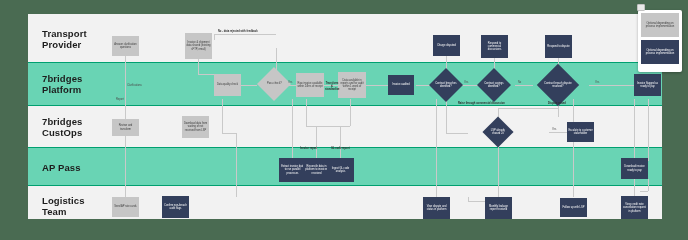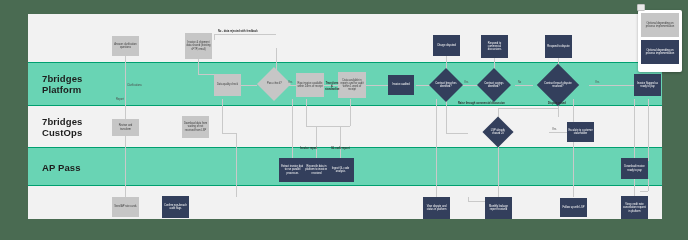--- a/index.html
+++ b/index.html
@@ -94,25 +94,29 @@
 <body>
 
 <div id="canvas">
 
   <div class="lane white" style="top:0;   height:49px;"></div>
   <div class="lane teal" style="top:49px; height:43px;"></div>
   <div class="lane white" style="top:92px; height:42px;"></div>
   <div class="lane teal" style="top:134px;height:38px;"></div>
   <div class="lane white" style="top:172px;height:33px;border-bottom:none;"></div>
 
+  <div class="lane-label" style="top:14px;">Transport
+Provider</div>
   <div class="lane-label" style="top:59px;">7bridges
 Platform</div>
   <div class="lane-label" style="top:102px;">7bridges
 CustOps</div>
   <div class="lane-label" style="top:148px;">AP Pass</div>
+  <div class="lane-label" style="top:181px;">Logistics
+Team</div>
 
   <div class="conn v" style="left:97px; top:41px; height:64px;"></div>
   <div class="conn v" style="left:97px; top:122px; height:61px;"></div>
 
   <div class="conn v" style="left:170px; top:44px; height:16px;"></div>
   <div class="conn h" style="left:170px; top:60px; width:18px;"></div>
 
   <div class="conn v" style="left:194px; top:85px; height:34px;"></div>
   <div class="conn h" style="left:194px; top:119px; width:14px;"></div>
   <div class="conn v" style="left:208px; top:119px; height:64px;"></div>

